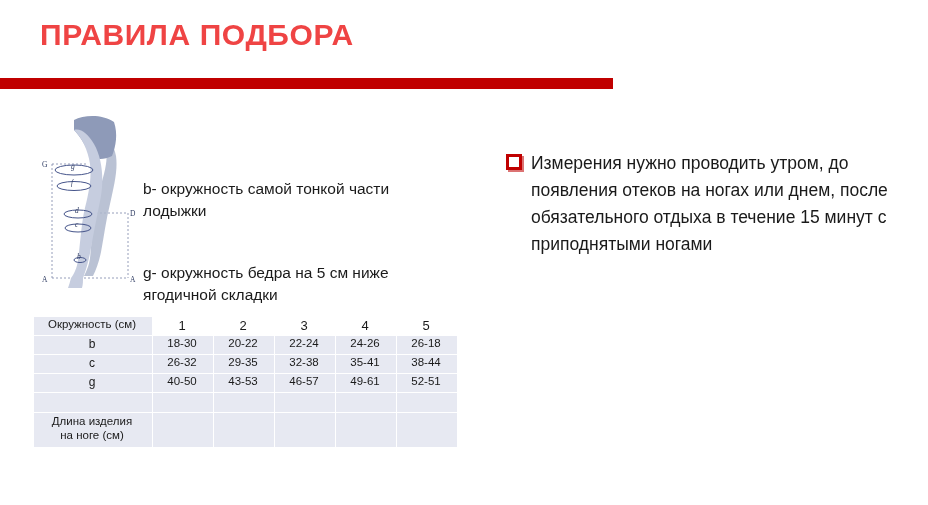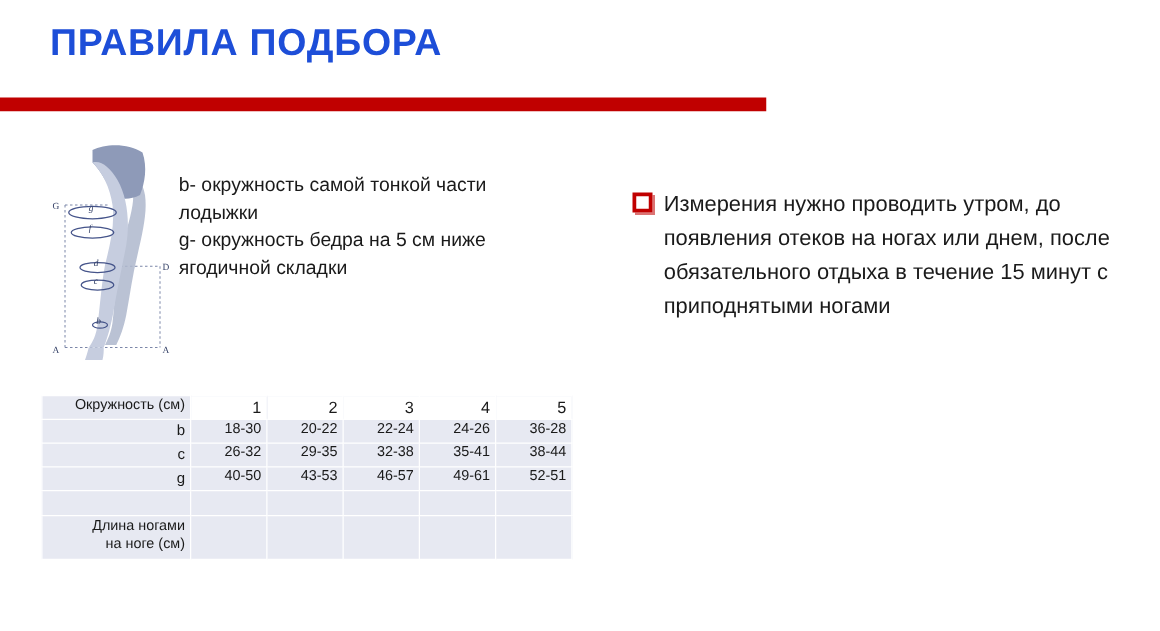--- a/index.html
+++ b/index.html
@@ -18,21 +18,21 @@
   }
 
   
   .slide-title {
     position: absolute;
     left: 40px;
     top: 18px;
     font-size: 30px;
     font-weight: bold;
     letter-spacing: 0.6px;
-    color: #1d4ed8;
+    color: #ef4444;
     white-space: nowrap;
   }
 
   .title-rule {
     position: absolute;
     left: 0px;
     top: 78px;
     width: 613px;
     height: 11px;
     background: #c00000;
@@ -51,21 +51,21 @@
   
   .legend-text {
     position: absolute;
     left: 143px;
     top: 138px;
     width: 300px;
     font-size: 15.5px;
     line-height: 22px;
     color: #1a1a1a;
   }
-  .legend-text div { white-space: normal; }
+  .legend-text div { white-space: normal; margin-top: 40px; }
 
   
   .note-block {
     position: absolute;
     left: 506px;
     top: 150px;
     width: 400px;
     display: flex;
     align-items: flex-start;
   }
@@ -93,21 +93,21 @@
     top: 316px;
     width: 384px;
     border-collapse: collapse;
     background: #e7e9f2;
     font-size: 11.5px;
     table-layout: fixed;
   }
   .sizing-table td, .sizing-table th {
     border: 1px solid #ffffff;
     padding: 1px 4px 1px 2px;
-    text-align: right;
+    text-align: center;
     vertical-align: top;
     color: #1a1a1a;
     font-weight: normal;
     height: 16px;
     overflow: hidden;
   }
   .sizing-table .col-label { width: 112px; }
   .sizing-table .col-size  { width: 54px; }
 
   .hdr-label {
@@ -216,21 +216,21 @@
       <td class="col-size hdr-num">4</td>
       <td class="col-size hdr-num">5</td>
     </tr>
 
     <tr>
       <td class="col-label row-label">b</td>
       <td class="col-size cell-val">18-30</td>
       <td class="col-size cell-val">20-22</td>
       <td class="col-size cell-val">22-24</td>
       <td class="col-size cell-val">24-26</td>
-      <td class="col-size cell-val">36-28</td>
+      <td class="col-size cell-val">26-18</td>
     </tr>
 
     <tr>
       <td class="col-label row-label">c</td>
       <td class="col-size cell-val">26-32</td>
       <td class="col-size cell-val">29-35</td>
       <td class="col-size cell-val">32-38</td>
       <td class="col-size cell-val">35-41</td>
       <td class="col-size cell-val">38-44</td>
     </tr>
@@ -248,21 +248,21 @@
       <td class="col-label"></td>
       <td class="col-size"></td>
       <td class="col-size"></td>
       <td class="col-size"></td>
       <td class="col-size"></td>
       <td class="col-size"></td>
     </tr>
 
     <tr class="tall-row">
       <td class="col-label row-label-multi">
-        <span>Длина ногами</span><br>
+        <span>Длина изделия</span><br>
         <span>на ноге (см)</span>
       </td>
       <td class="col-size"></td>
       <td class="col-size"></td>
       <td class="col-size"></td>
       <td class="col-size"></td>
       <td class="col-size"></td>
     </tr>
 
   </tbody>

